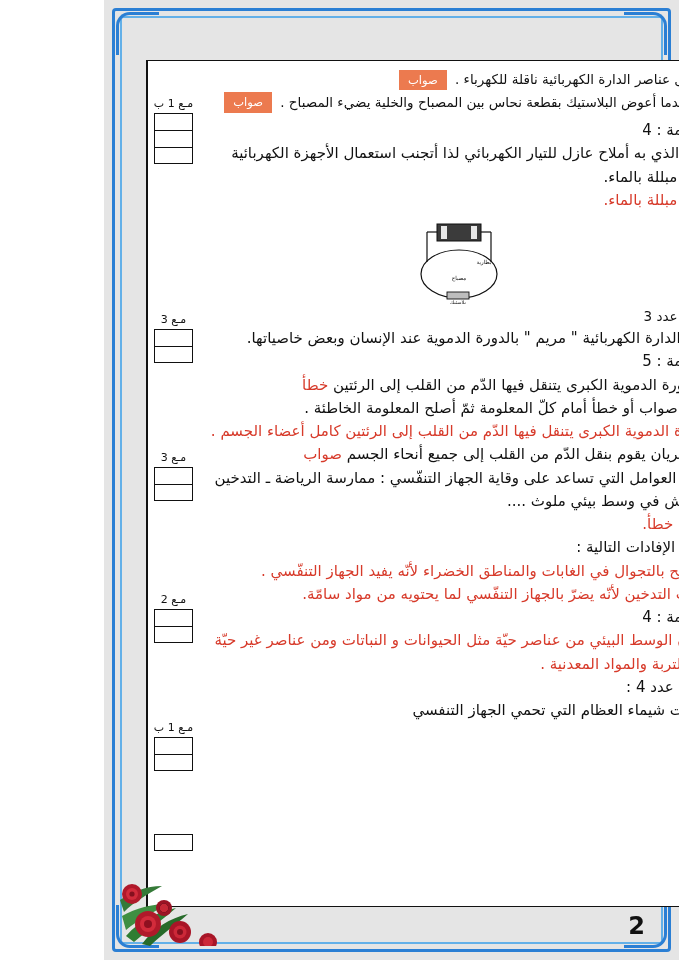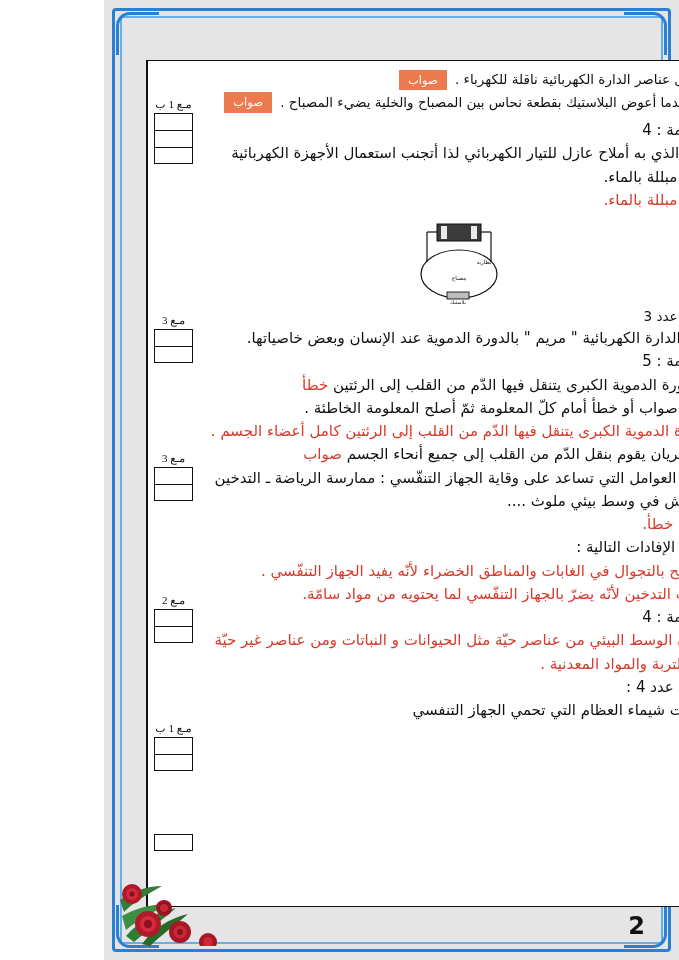--- a/index.html
+++ b/index.html
@@ -75,21 +75,20 @@
     position:absolute;
     left:0;right:0;
     box-sizing:border-box;
   }
   .mark-label{
     font-size:11px;
     text-align:center;
     line-height:1.15;
     padding:1px 0 2px 0;
     color:#111;
-    font-family:Liberation Serif, serif;
   }
   .mark-boxes{
     display:flex;flex-direction:column;
     margin:0 6px;
   }
   .mark-box{
     height:17px;
     border:1px solid #111;
     border-bottom:none;
     box-sizing:border-box;

